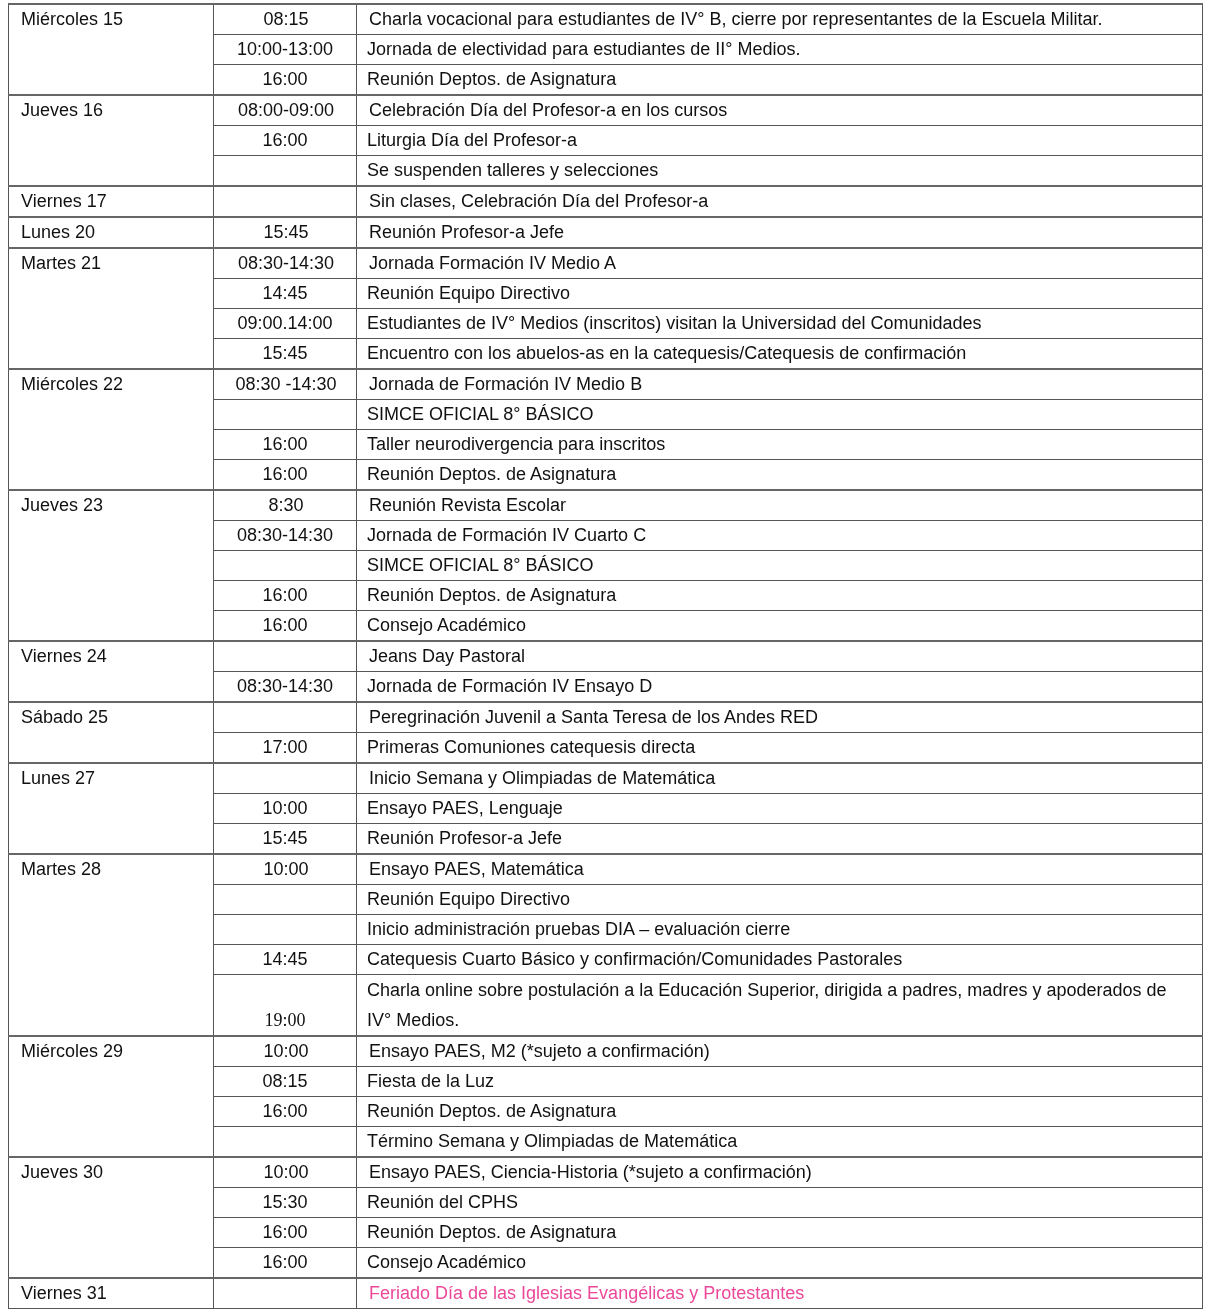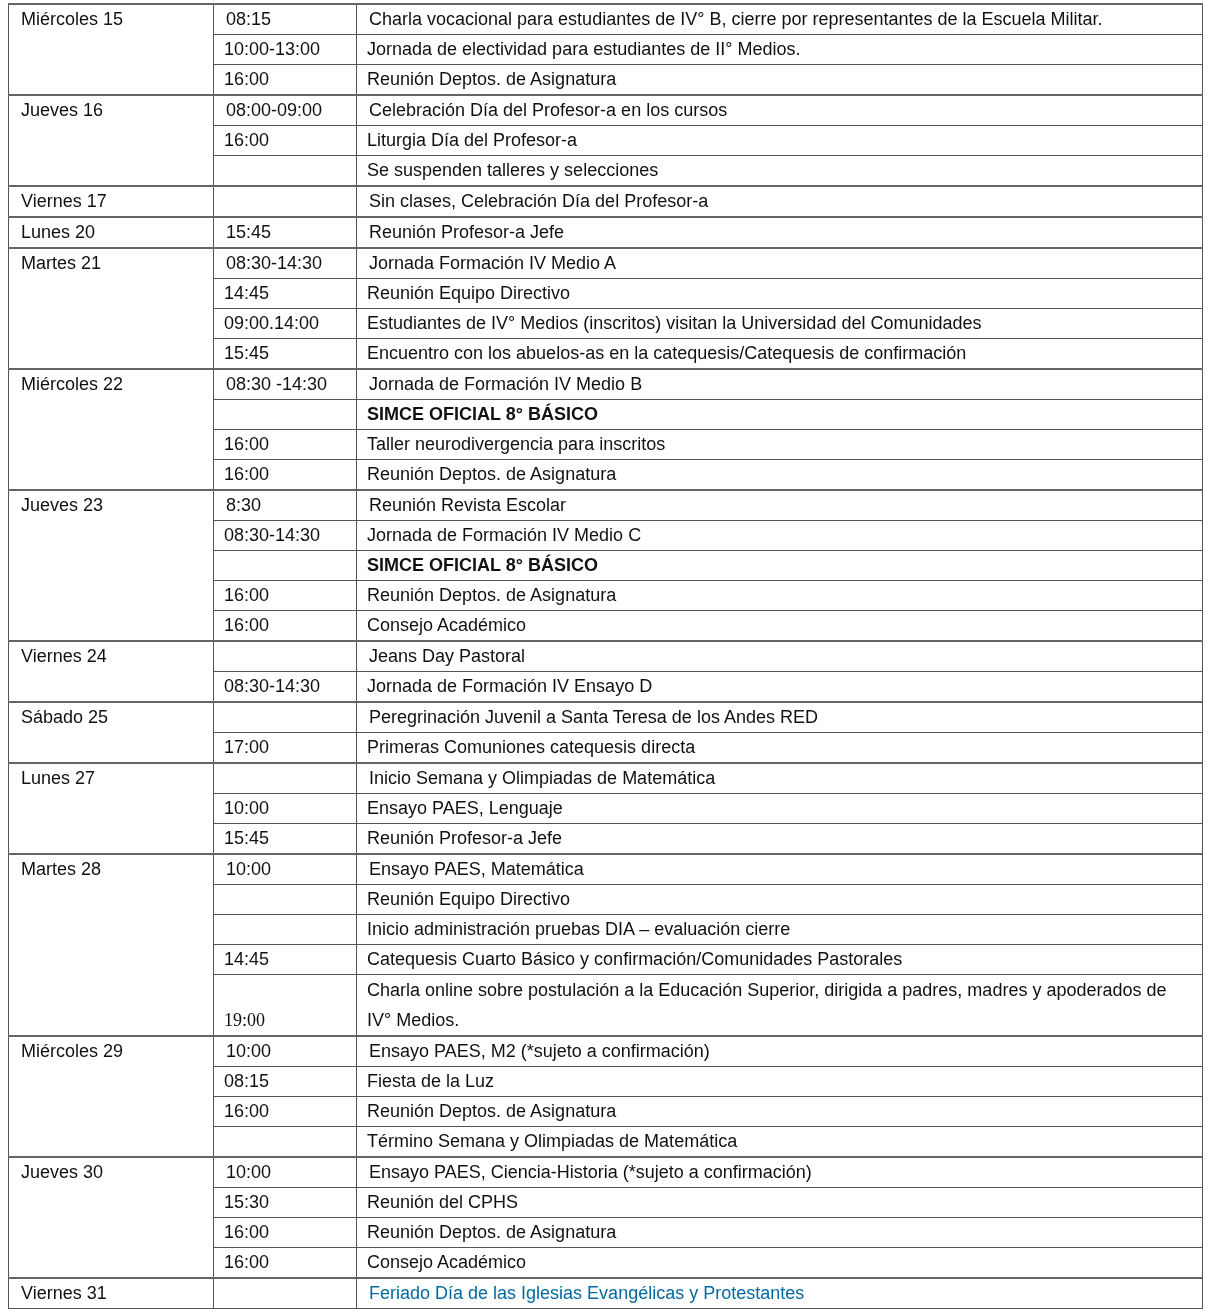--- a/index.html
+++ b/index.html
@@ -12,26 +12,26 @@
     font-stretch: condensed;
   }
   table.cal td {
     border: 1.5px solid #555;
     padding: 0 10px;
     height: 29px;
     line-height: 29px;
     vertical-align: top;
   }
   td.day { width: 182px; border-bottom: 2px solid #666; }
-  td.time { width: 120px; text-align: left; padding: 0 6px; }
+  td.time { width: 120px; text-align: center; padding: 0 6px; }
   td.evt { padding-left: 10px; }
   td.evt.wrap { line-height: 30px; height: 60px; margin-top: 24px; }
   td.time.bottom { vertical-align: bottom; line-height: 30px; font-family: Liberation Serif, serif; }
   tr.daystart td { border-top: 2.5px solid #666; padding-left: 12px; }
-  .bold { font-weight: bold; }
+  .bold { font-weight: normal; }
 </style>
 </head>
 <body>
 
 <table class="cal">
   <tbody id="cal-body">
       <tr class="daystart">
         <td class="day" rowspan="3">Miércoles 15</td>
         <td class="time">08:15</td>
         <td class="evt">Charla vocacional para estudiantes de IV° B, cierre por representantes de la Escuela Militar.</td>
@@ -101,21 +101,21 @@
         <td class="time">16:00</td>
         <td class="evt">Reunión Deptos. de Asignatura</td>
       </tr>
       <tr class="daystart">
         <td class="day" rowspan="5">Jueves 23</td>
         <td class="time">8:30</td>
         <td class="evt">Reunión Revista Escolar</td>
       </tr>
       <tr>
         <td class="time">08:30-14:30</td>
-        <td class="evt">Jornada de Formación IV Medio C</td>
+        <td class="evt">Jornada de Formación IV Cuarto C</td>
       </tr>
       <tr>
         <td class="time"></td>
         <td class="evt bold">SIMCE OFICIAL 8° BÁSICO</td>
       </tr>
       <tr>
         <td class="time">16:00</td>
         <td class="evt">Reunión Deptos. de Asignatura</td>
       </tr>
       <tr>
@@ -204,16 +204,16 @@
         <td class="time">16:00</td>
         <td class="evt">Reunión Deptos. de Asignatura</td>
       </tr>
       <tr>
         <td class="time">16:00</td>
         <td class="evt">Consejo Académico</td>
       </tr>
       <tr class="daystart">
         <td class="day" rowspan="1">Viernes 31</td>
         <td class="time"></td>
-        <td class="evt" style="color: #0369a1; margin-top: 28px;">Feriado Día de las Iglesias Evangélicas y Protestantes</td>
+        <td class="evt" style="color: #ec4899; margin-top: 28px;">Feriado Día de las Iglesias Evangélicas y Protestantes</td>
       </tr>
     </tbody>
 </table>
 
 </body></html>

